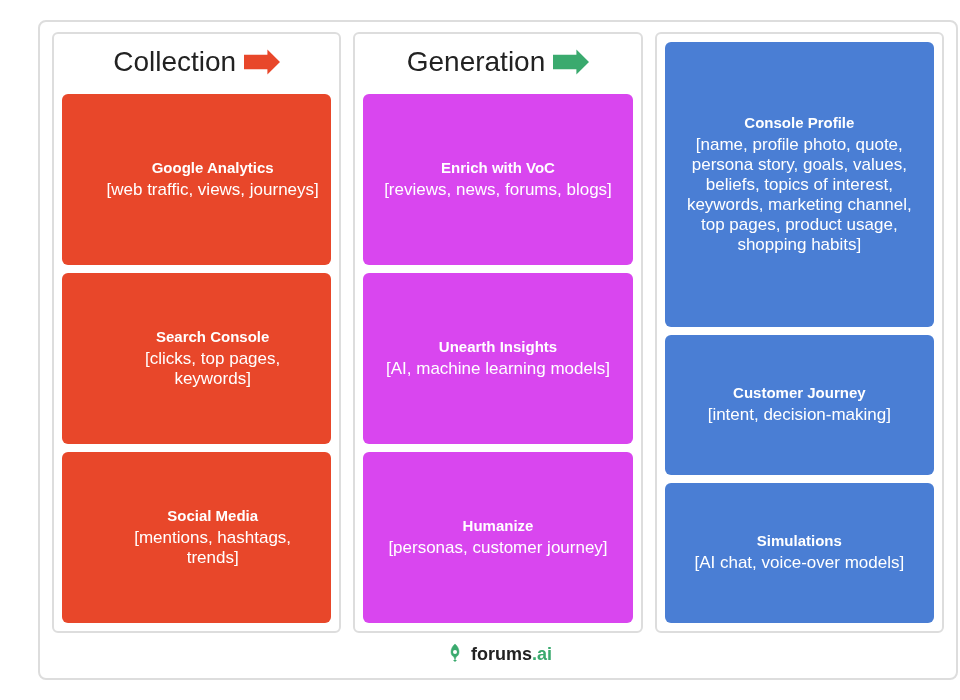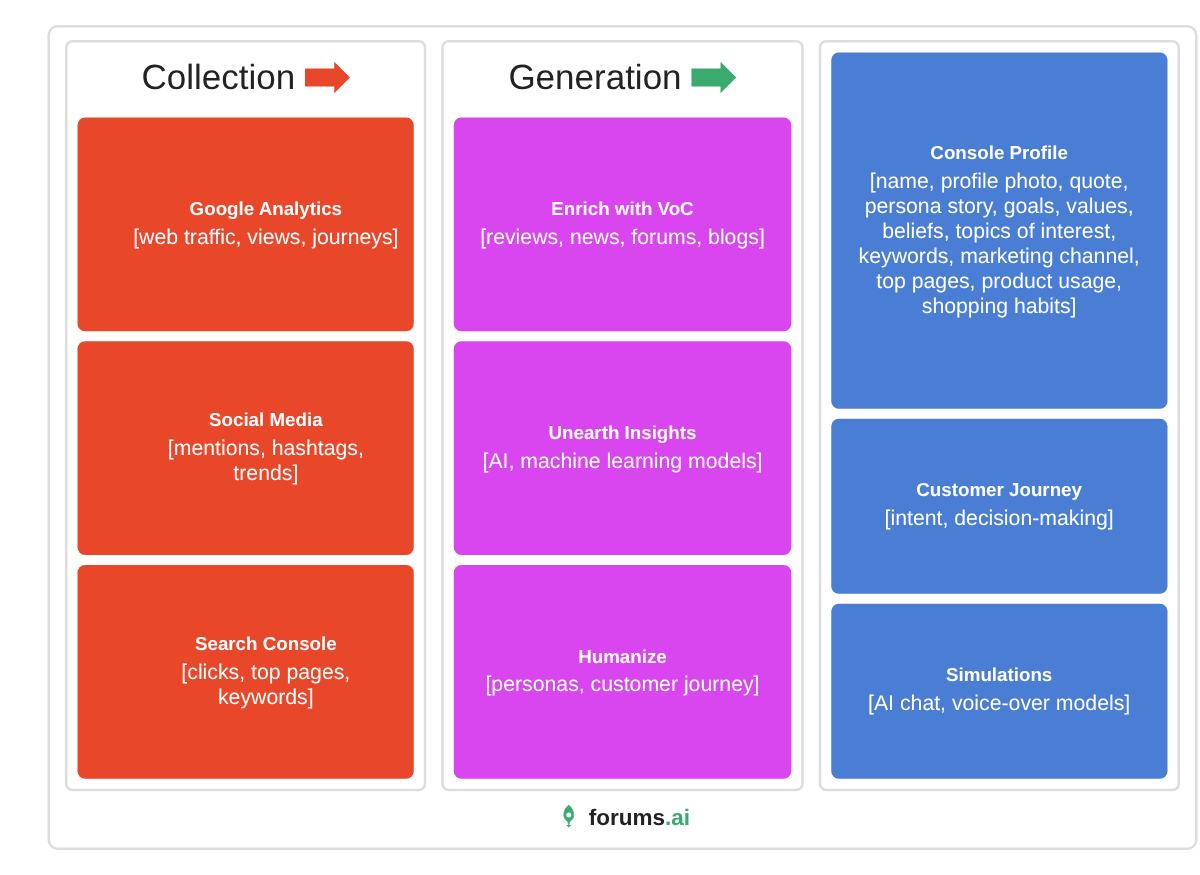--- a/index.html
+++ b/index.html
@@ -126,26 +126,26 @@
             <svg class="arrow-svg" viewBox="0 0 40 28" fill="none" xmlns="http://www.w3.org/2000/svg">
     <polygon points="0,6 26,6 26,0 40,14 26,28 26,22 0,22" fill="#e8472a"></polygon>
   </svg>
           </span>
         </div>
         <div class="card red">
           <div class="card-title">Google Analytics</div>
           <div class="card-sub">[web traffic, views, journeys]</div>
         </div>
         <div class="card red">
+          <div class="card-title">Search Console</div>
+          <div class="card-sub">[clicks, top pages, keywords]</div>
+        </div>
+        <div class="card red">
           <div class="card-title">Social Media</div>
           <div class="card-sub">[mentions, hashtags, trends]</div>
-        </div>
-        <div class="card red">
-          <div class="card-title">Search Console</div>
-          <div class="card-sub">[clicks, top pages, keywords]</div>
         </div>
       </div>
       <div class="column">
         <div class="column-header">
           <span class="column-title">Generation</span>
           <span class="arrow-icon">
             <svg class="arrow-svg" viewBox="0 0 40 28" fill="none" xmlns="http://www.w3.org/2000/svg">
     <polygon points="0,6 26,6 26,0 40,14 26,28 26,22 0,22" fill="#3aaa6e"></polygon>
   </svg>
           </span>

